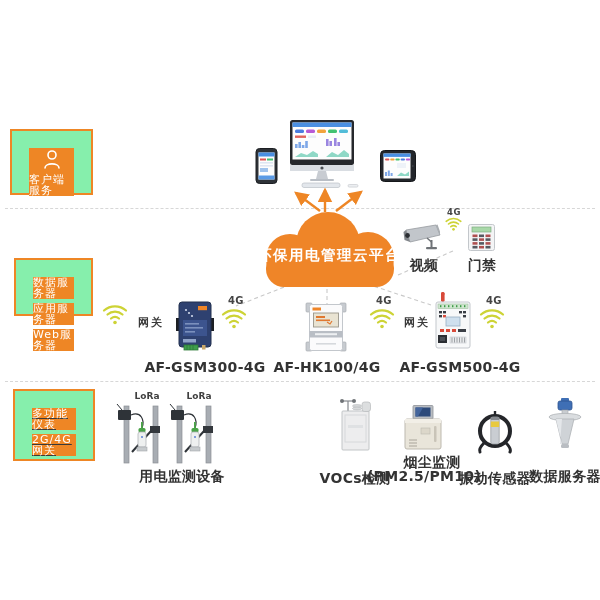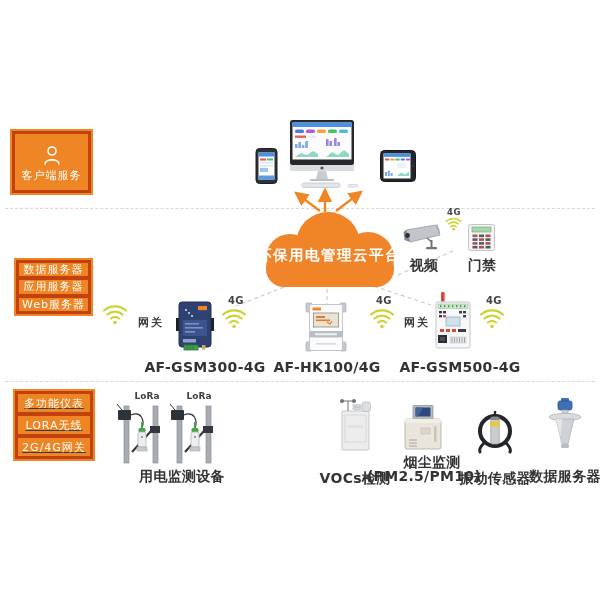--- a/index.html
+++ b/index.html
@@ -5,21 +5,21 @@
   html,body{margin:0;padding:0;background:#fff;}
   .stage{
     position:relative;width:600px;height:600px;background:#fff;overflow:hidden;
     font-family:"DejaVu Sans",sans-serif;color:#3a3a3a;
   }
   .abs{position:absolute;}
   .sep{position:absolute;border-top:1px dashed #d7d7d7;height:0;}
 
   
   .panel{
-    position:absolute;border:2px solid #ee8625;background:#c2410c;padding:3px;
+    position:absolute;border:2px solid #ee8625;background:#86efac;padding:17px;
     box-sizing:border-box;display:flex;flex-direction:column;gap:4px;
   }
   .panel .cell{
     flex:1;background:#ee8625;color:#fff;display:flex;align-items:center;justify-content:center;
     font-size:11px;letter-spacing:1px;line-height:1;
   }
   .panel .cell.client{flex-direction:column;gap:4px;}
 
   
   .lbl{position:absolute;transform:translateX(-50%);white-space:nowrap;line-height:1;}
@@ -68,21 +68,20 @@
   </div>
 
   <div class="panel" style="left:14px;top:258px;width:79px;height:58px;">
     <div class="cell">数据服务器</div>
     <div class="cell">应用服务器</div>
     <div class="cell">Web服务器</div>
   </div>
 
   <div class="panel" style="left:13px;top:389px;width:82px;height:72px;text-decoration:underline;">
     <div class="cell">多功能仪表</div>
-    <div class="cell">LORA无线</div>
     <div class="cell">2G/4G网关</div>
   </div>
 
   <svg class="abs" style="left:255px;top:148px;" width="24" height="37" viewBox="0 0 24 37">
     <rect x="1" y="0.5" width="21" height="35" rx="3.5" fill="#2e3237" stroke="#1c1f23"></rect>
     <rect x="3.5" y="4.5" width="16" height="27" fill="#fdfdfd"></rect>
     <rect x="3.5" y="4.5" width="16" height="4" fill="#4a8fe2"></rect>
     <rect x="5" y="10.5" width="6" height="2" fill="#e05555"></rect>
     <rect x="12" y="10.5" width="6" height="2" fill="#43c272"></rect>
     <rect x="5" y="14" width="13" height="1.6" fill="#dfe6f2"></rect>

